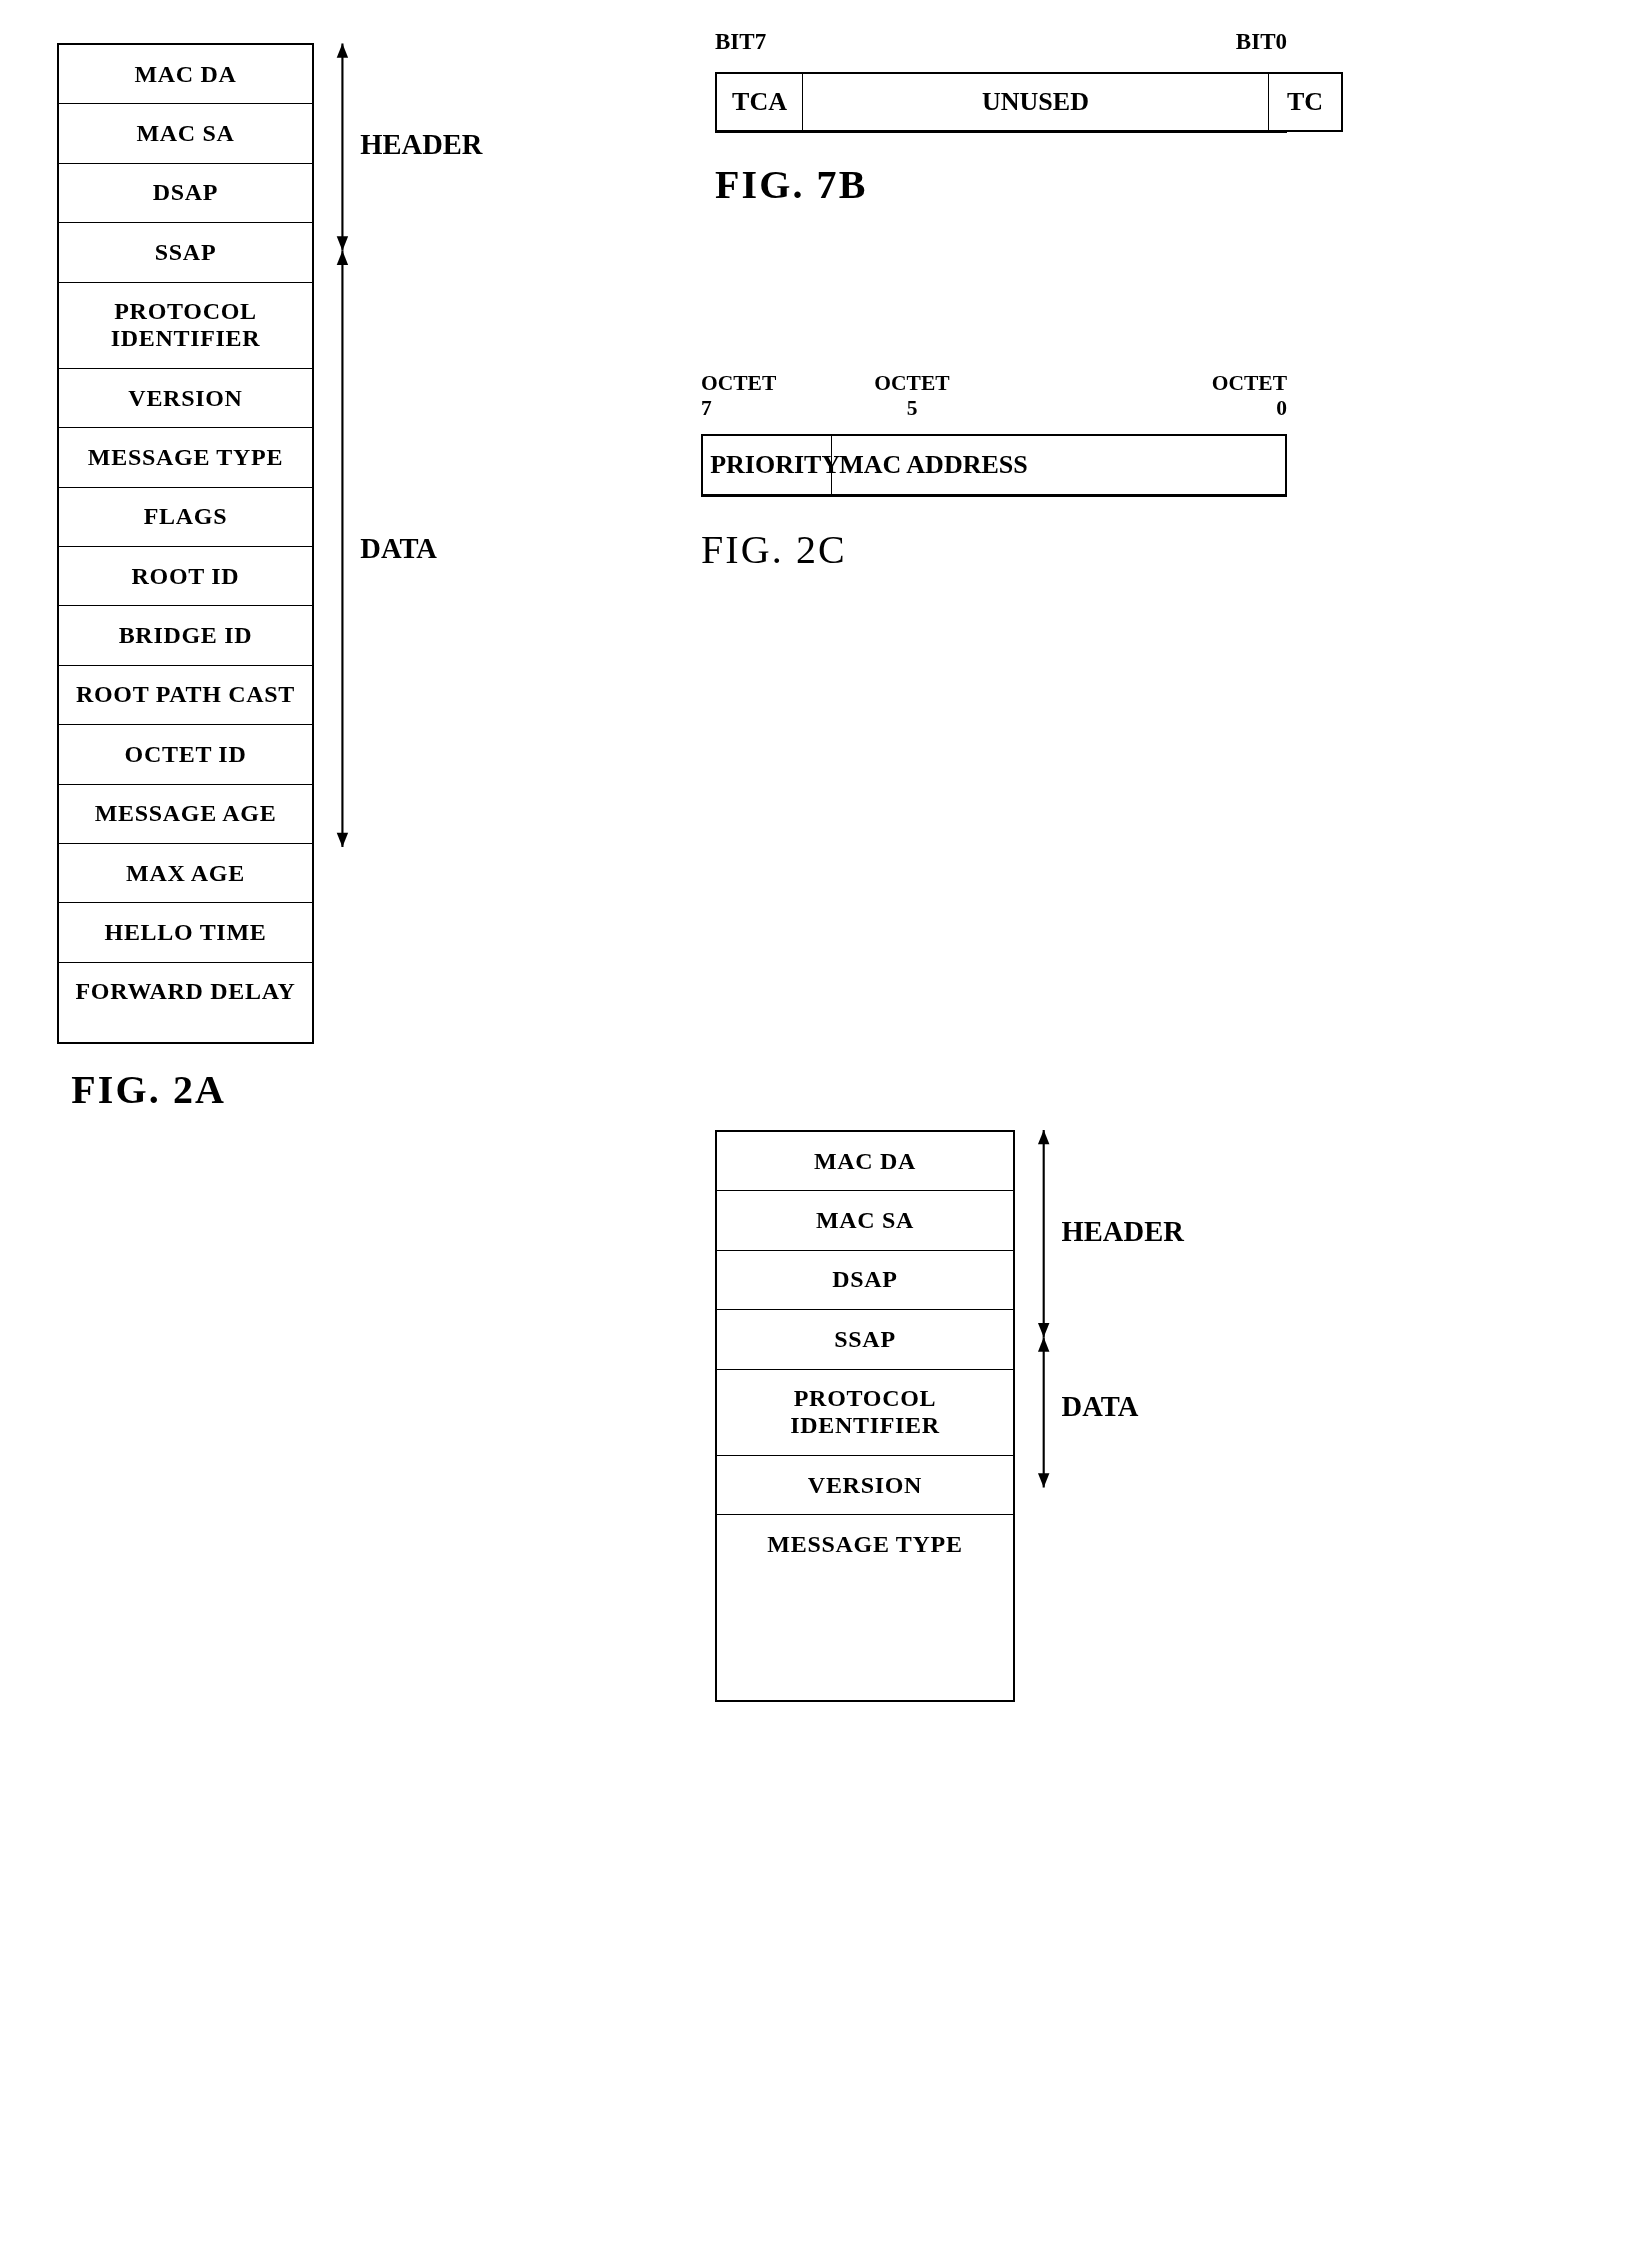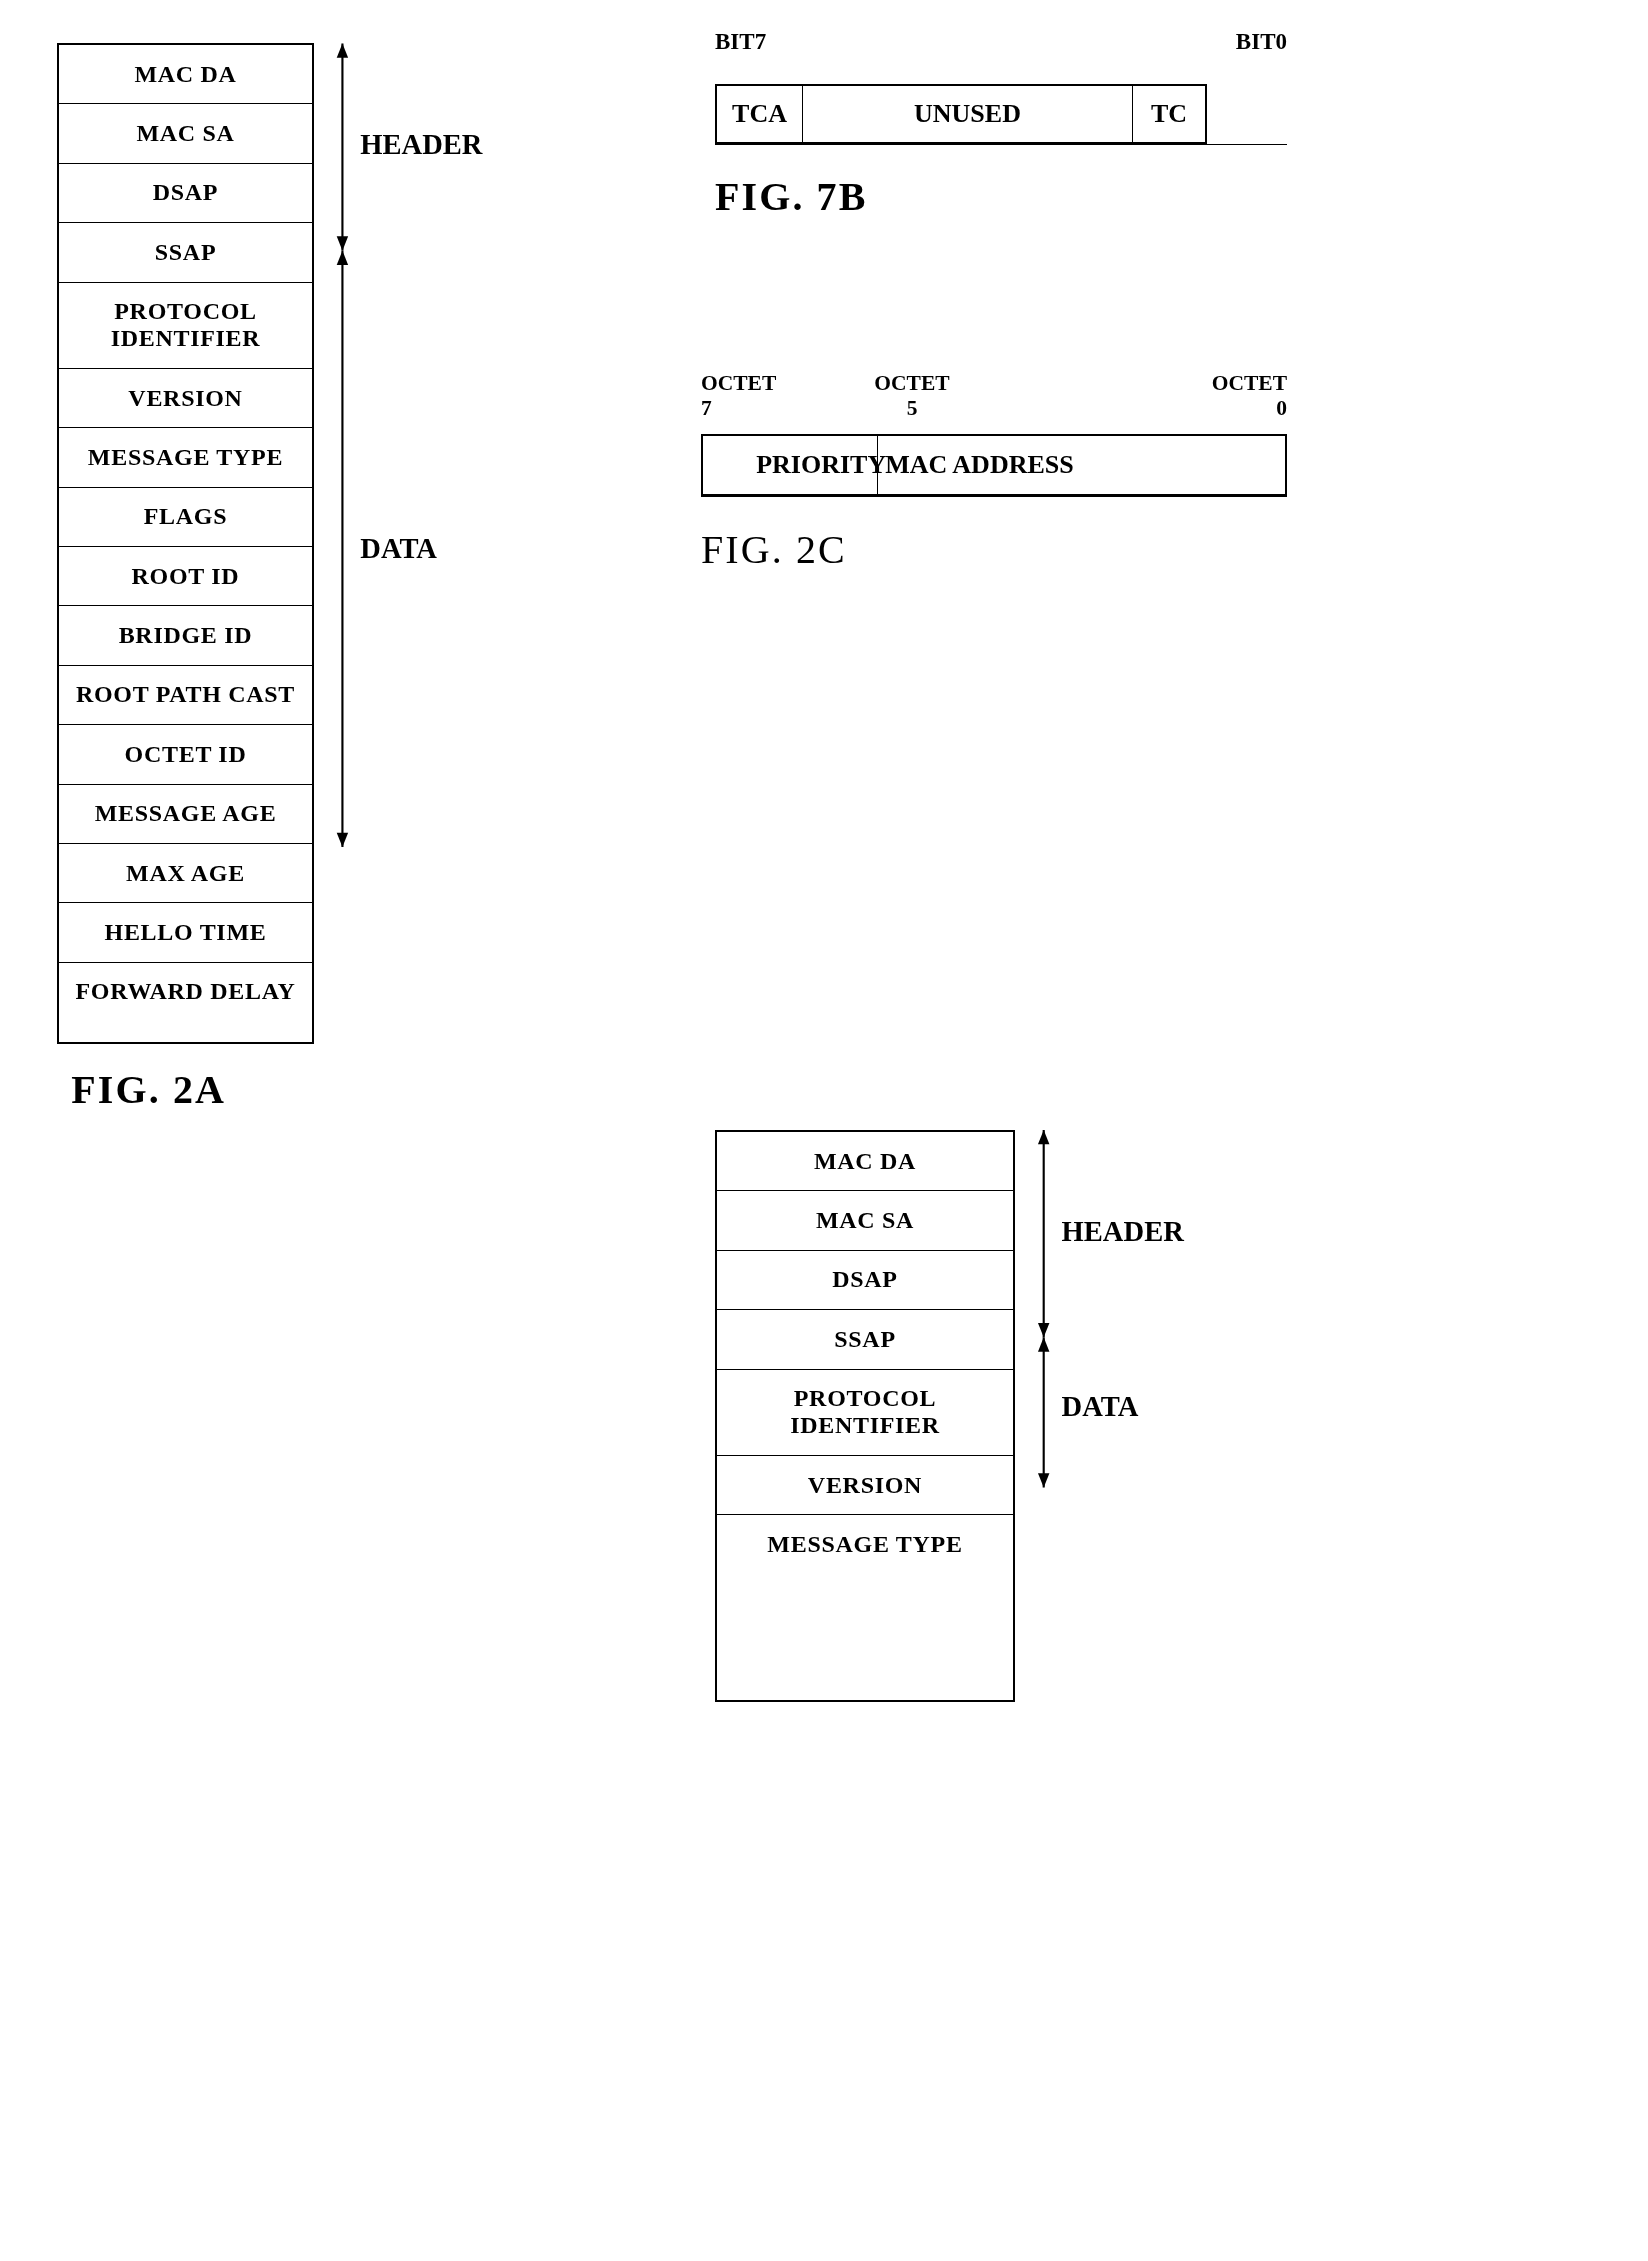--- a/index.html
+++ b/index.html
@@ -73,24 +73,23 @@
       display: flex;
       justify-content: space-between;
       width: 572px;
       font-size: 23px;
       font-weight: bold;
       margin-bottom: 3.6px;
     }
 
     .fig2b-table {
       border: 2.1px solid #000;
-      width: 492px;
+      width: 628px;
       display: flex;
       flex-direction: row;
-      margin-top: 12px;
     }
 
     .fig2b-cell {
       border-right: 1.4px solid #000;
       text-align: center;
       font-size: 26px;
       font-weight: bold;
       padding: 13px 7.2px;
     }
 
@@ -114,21 +113,20 @@
       position: absolute;
       left: 701px;
       top: 371px;
     }
 
     .fig2c-table {
       border: 2.1px solid #000;
       width: 586px;
       display: flex;
       flex-direction: row;
-      padding-left: 46px;
     }
 
     .fig2c-priority {
       width: 129px;
       flex-shrink: 0;
       border-right: 1.4px solid #000;
       text-align: center;
       font-size: 26px;
       font-weight: bold;
       padding: 14.3px 7.2px;

